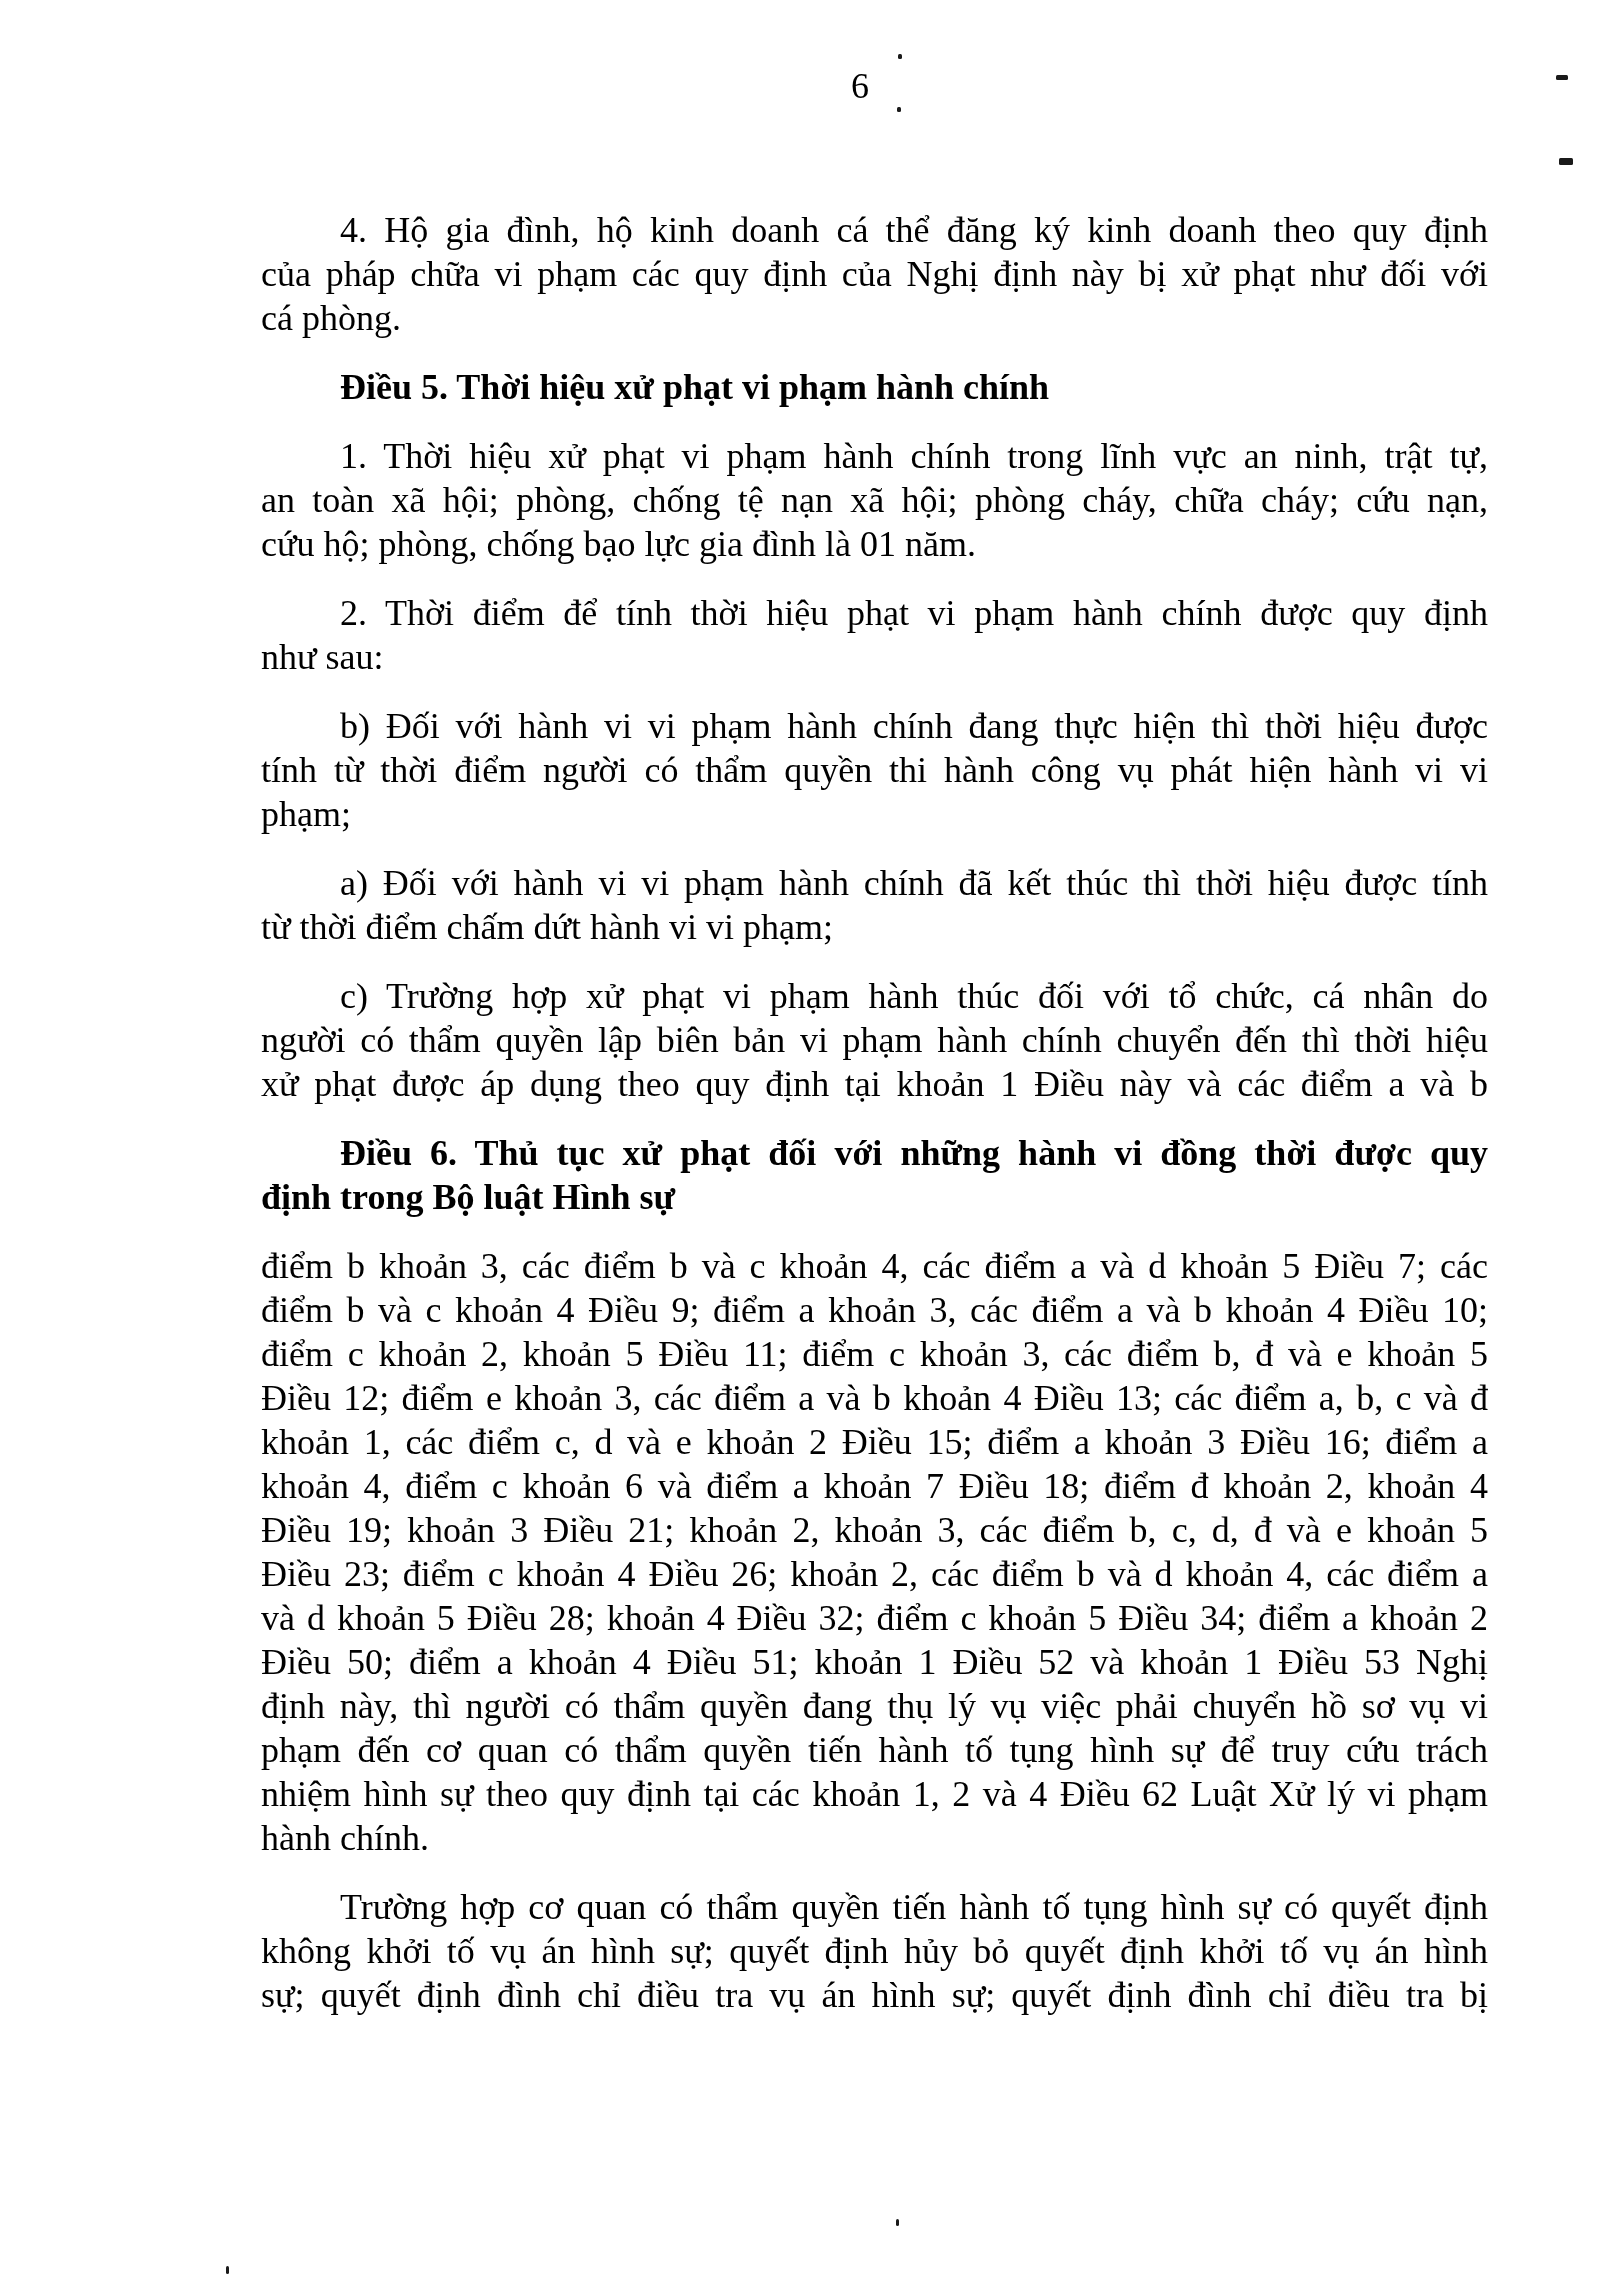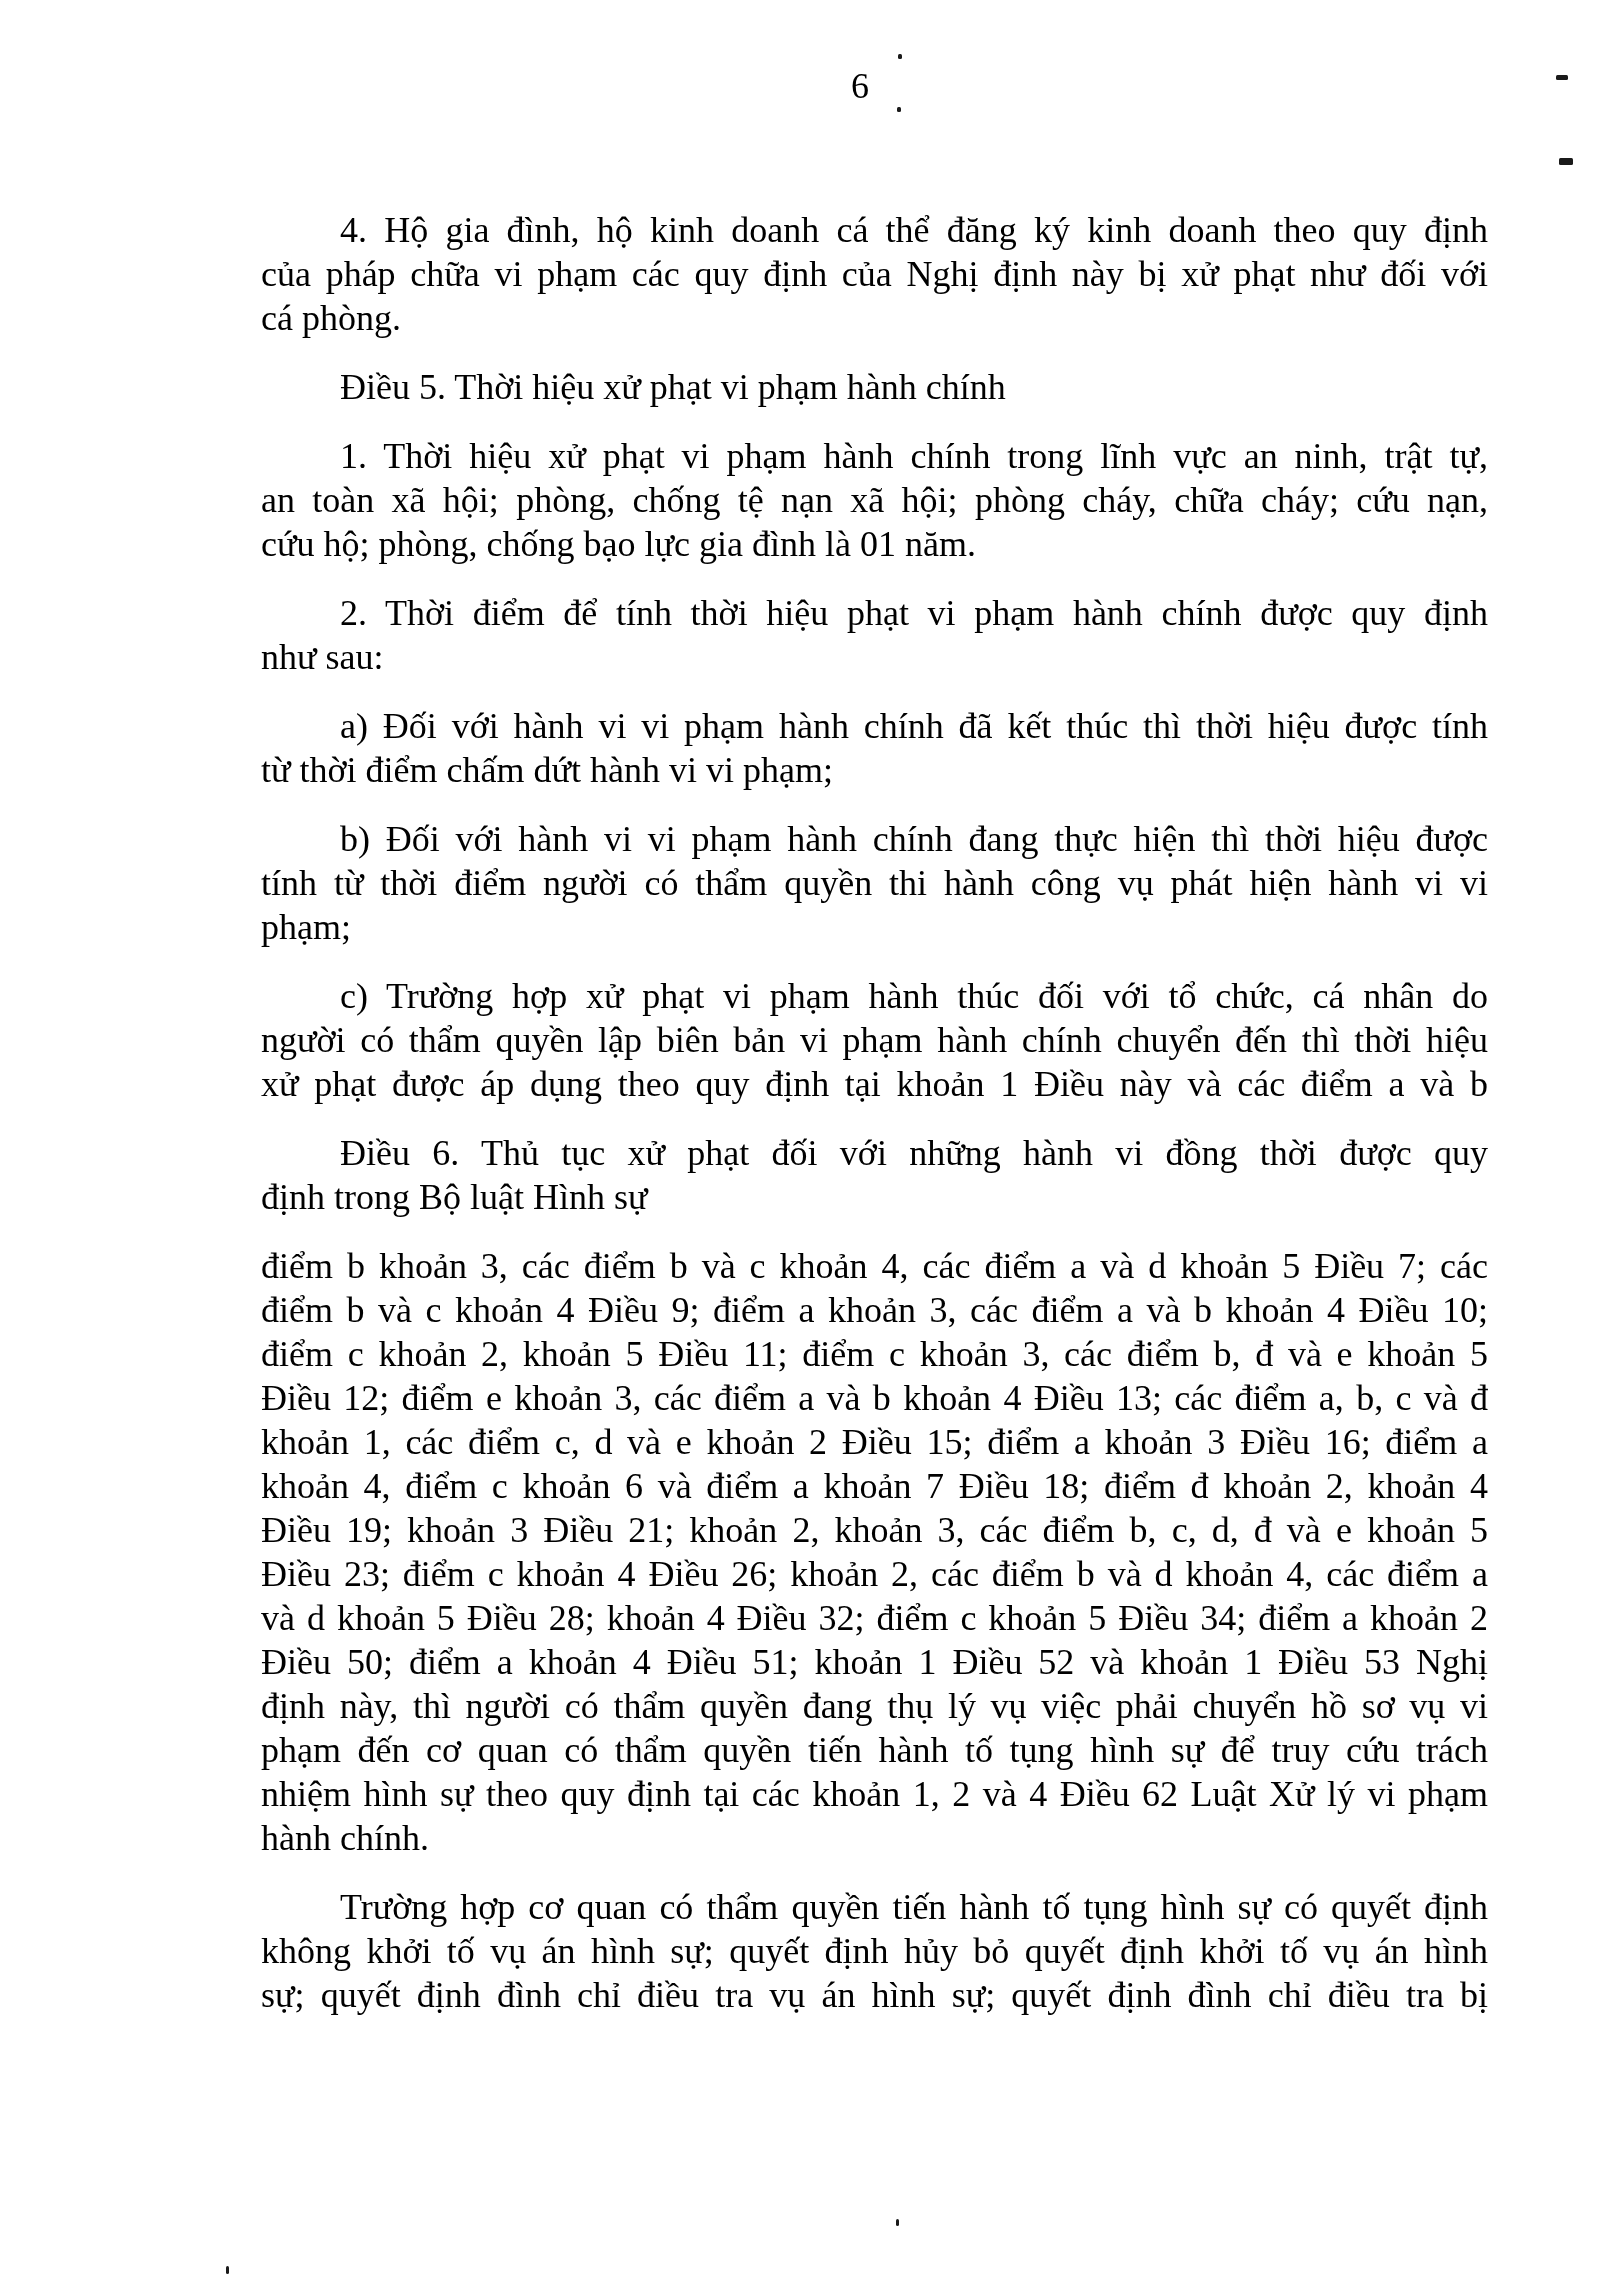--- a/index.html
+++ b/index.html
@@ -29,21 +29,21 @@
     position: absolute;
     left: 261px;
     top: 208px;
     width: 1227px;
     font-size: 36px;
     line-height: 44px;
     text-align: justify;
   }
   .para { margin-top: 25px; }
   .para:first-child { margin-top: 0; }
-  .para.heading { font-weight: normal; }
+  .para.heading { font-weight: bold; }
   .line {
     height: 44px;
     overflow: hidden;
     text-align: justify;
     text-align-last: left;
     white-space: normal;
   }
   .line.fill { text-align-last: justify; }
   .line.indent { padding-left: 79px; }
   .mark {
@@ -69,27 +69,27 @@
       <div class="para">
         <div class="line indent fill">1. Thời hiệu xử phạt vi phạm hành chính trong lĩnh vực an ninh, trật tự,</div>
         <div class="line fill">an toàn xã hội; phòng, chống tệ nạn xã hội; phòng cháy, chữa cháy; cứu nạn,</div>
         <div class="line">cứu hộ; phòng, chống bạo lực gia đình là 01 năm.</div>
       </div>
       <div class="para">
         <div class="line indent fill">2. Thời điểm để tính thời hiệu phạt vi phạm hành chính được quy định</div>
         <div class="line">như sau:</div>
       </div>
       <div class="para">
-        <div class="line indent fill">a) Đối với hành vi vi phạm hành chính đã kết thúc thì thời hiệu được tính</div>
-        <div class="line">từ thời điểm chấm dứt hành vi vi phạm;</div>
-      </div>
-      <div class="para">
         <div class="line indent fill">b) Đối với hành vi vi phạm hành chính đang thực hiện thì thời hiệu được</div>
         <div class="line fill">tính từ thời điểm người có thẩm quyền thi hành công vụ phát hiện hành vi vi</div>
         <div class="line">phạm;</div>
+      </div>
+      <div class="para">
+        <div class="line indent fill">a) Đối với hành vi vi phạm hành chính đã kết thúc thì thời hiệu được tính</div>
+        <div class="line">từ thời điểm chấm dứt hành vi vi phạm;</div>
       </div>
       <div class="para">
         <div class="line indent fill">c) Trường hợp xử phạt vi phạm hành thúc đối với tổ chức, cá nhân do</div>
         <div class="line fill">người có thẩm quyền lập biên bản vi phạm hành chính chuyển đến thì thời hiệu</div>
         <div class="line fill">xử phạt được áp dụng theo quy định tại khoản 1 Điều này và các điểm a và b</div>
       </div>
       <div class="para heading">
         <div class="line indent fill">Điều 6. Thủ tục xử phạt đối với những hành vi đồng thời được quy</div>
         <div class="line">định trong Bộ luật Hình sự</div>
       </div>

